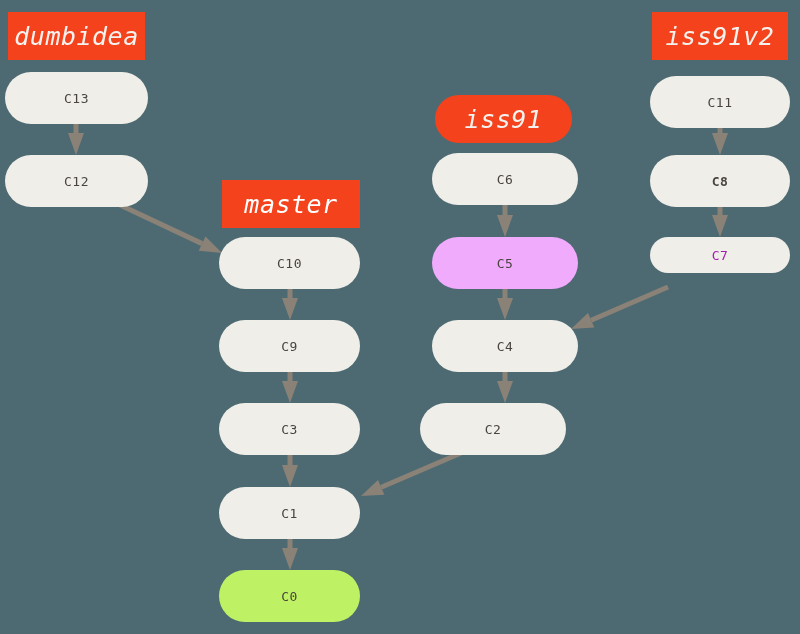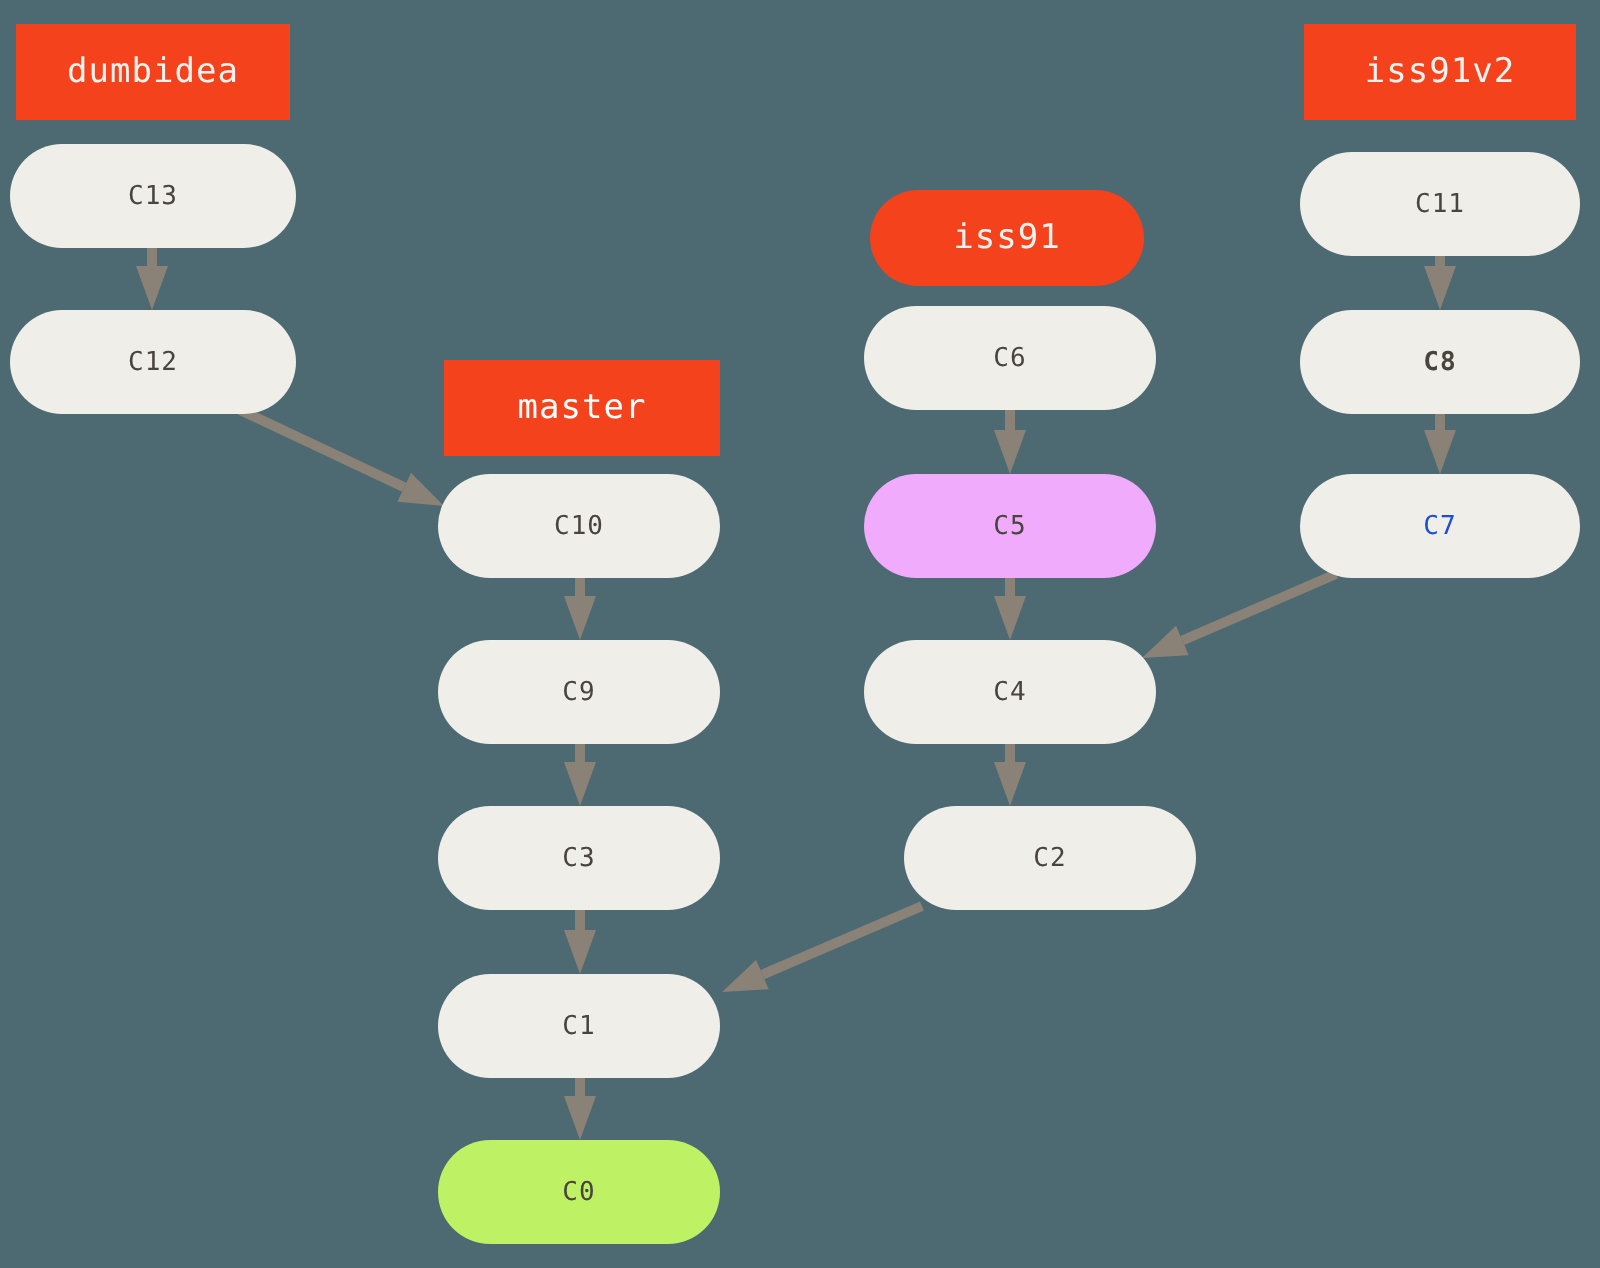--- a/index.html
+++ b/index.html
@@ -43,24 +43,25 @@
   }
   
   .branch-label {
     position: absolute;
     box-sizing: border-box;
     background: #f4431c;
     display: flex;
     align-items: center;
     justify-content: center;
     color: #f4f2ee;
-    font-size: 17px;
+    font-size: 25px;
     letter-spacing: 0.5px;
     line-height: 1;
     user-select: none;
+    font-style: italic;
   }
 </style>
 </head>
 <body>
 
 <div id="stage">
   <div id="bg" style="background: rgb(77, 106, 115);"></div>
   <svg id="edge-layer" viewBox="0 0 800 634" xmlns="http://www.w3.org/2000/svg">
       <g>
         <line x1="76" y1="124" x2="76" y2="133" stroke="#8a8177" stroke-width="5" stroke-linecap="butt"></line>
@@ -119,22 +120,22 @@
       <div class="branch-label" style="left: 8px; top: 12px; width: 137px; height: 48px; background: rgb(244, 67, 28); color: rgb(244, 242, 238);">dumbidea</div>
       <div class="branch-label" style="left: 222px; top: 180px; width: 138px; height: 48px; background: rgb(244, 67, 28); color: #ffffff;">master</div>
       <div class="branch-label" style="left: 435px; top: 95px; width: 137px; height: 48px; background: rgb(244, 67, 28); color: rgb(244, 242, 238); border-radius: 24px;">iss91</div>
       <div class="branch-label" style="left: 652px; top: 12px; width: 136px; height: 48px; background: rgb(244, 67, 28); color: rgb(244, 242, 238);">iss91v2</div>
       <div class="commit" style="left: 5px; top: 72px; width: 143px; height: 52px; background: rgb(239, 238, 232); color: rgb(74, 68, 63); border-radius: 26px;">C13</div>
       <div class="commit" style="left: 5px; top: 155px; width: 143px; height: 52px; background: rgb(239, 238, 232); color: rgb(74, 68, 63); border-radius: 26px;">C12</div>
       <div class="commit" style="left: 650px; top: 76px; width: 140px; height: 52px; background: rgb(239, 238, 232); color: rgb(74, 68, 63); border-radius: 26px;">C11</div>
       <div class="commit" style="left: 219px; top: 237px; width: 141px; height: 52px; background: rgb(239, 238, 232); color: rgb(74, 68, 63); border-radius: 26px;">C10</div>
       <div class="commit" style="left: 219px; top: 320px; width: 141px; height: 52px; background: rgb(239, 238, 232); color: rgb(74, 68, 63); border-radius: 26px;">C9</div>
       <div class="commit" style="left: 650px; top: 155px; width: 140px; height: 52px; background: rgb(239, 238, 232); color: rgb(74, 68, 63); border-radius: 26px; font-weight: bold;">C8</div>
-      <div class="commit" style="left: 650px; top: 237px; width: 140px; height: 52px; background: rgb(239, 238, 232); color: #1d4ed8; border-radius: 26px;">C7</div>
+      <div class="commit" style="left: 650px; top: 237px; width: 140px; height: 36px; background: rgb(239, 238, 232); color: #a21caf; border-radius: 26px;">C7</div>
       <div class="commit" style="left: 432px; top: 153px; width: 146px; height: 52px; background: rgb(239, 238, 232); color: rgb(74, 68, 63); border-radius: 26px;">C6</div>
       <div class="commit" style="left: 432px; top: 237px; width: 146px; height: 52px; background: #f0abfc; color: rgb(74, 68, 63); border-radius: 26px;">C5</div>
       <div class="commit" style="left: 432px; top: 320px; width: 146px; height: 52px; background: rgb(239, 238, 232); color: rgb(74, 68, 63); border-radius: 26px;">C4</div>
       <div class="commit" style="left: 219px; top: 403px; width: 141px; height: 52px; background: rgb(239, 238, 232); color: rgb(74, 68, 63); border-radius: 26px;">C3</div>
-      <div class="commit" style="left: 452px; top: 403px; width: 146px; height: 52px; background: rgb(239, 238, 232); color: rgb(74, 68, 63); border-radius: 26px;">C2</div>
+      <div class="commit" style="left: 420px; top: 403px; width: 146px; height: 52px; background: rgb(239, 238, 232); color: rgb(74, 68, 63); border-radius: 26px;">C2</div>
       <div class="commit" style="left: 219px; top: 487px; width: 141px; height: 52px; background: rgb(239, 238, 232); color: rgb(74, 68, 63); border-radius: 26px;">C1</div>
       <div class="commit" style="left: 219px; top: 570px; width: 141px; height: 52px; background: #bef264; color: rgb(74, 68, 63); border-radius: 26px;">C0</div>
     </div>
 </div>
 
 </body></html>

